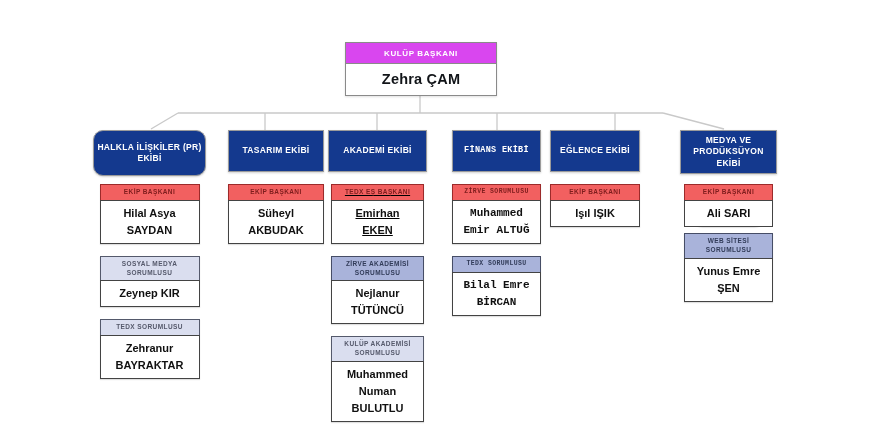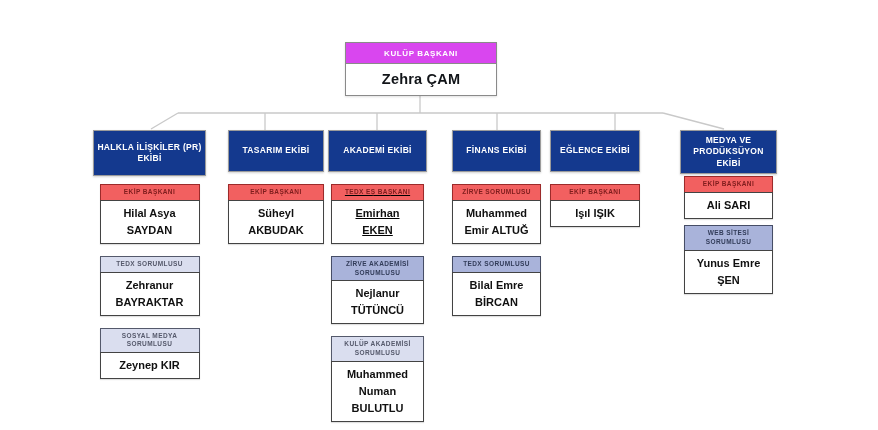--- a/index.html
+++ b/index.html
@@ -13,40 +13,40 @@
   .rootbox .roothdr{background:#d946ef;color:#ffffff;font-size:8px;font-weight:bold;
            letter-spacing:.6px;text-align:center;padding:6px 2px 5px;border-bottom:1px solid #8a8a8a;}
   .rootbox .rootname{color:#111418;font-size:14.5px;font-weight:bold;text-align:center;
            padding:7px 2px 8px;letter-spacing:.2px;}
 
   
   .col{position:absolute;top:130px;display:flex;flex-direction:column;align-items:center;}
   .c1{left:93px;width:113px;}
   .c2{left:228px;width:96px;}
   .c3{left:328px;width:99px;}
-  .c4{left:452px;width:89px;}
+  .c4{left:452px;width:89px;font-family:Liberation Mono, monospace;}
   .c5{left:550px;width:90px;}
   .c6{left:680px;width:97px;}
 
   .teambox{width:100%;box-sizing:border-box;background:#14398e;border:1px solid #9b9b9b;
            color:#ffffff;font-weight:bold;font-size:8.5px;line-height:1.35;text-align:center;
            display:flex;align-items:center;justify-content:center;padding:4px 3px;
            letter-spacing:.3px;box-shadow:0 1px 2px rgba(0,0,0,.18);}
-  .c1 .teambox{min-height:46px;}
+  .c1 .teambox{min-height:46px;border-radius:10px;}
   .c2 .teambox,.c3 .teambox,.c4 .teambox,.c5 .teambox{min-height:42px;}
   .c6 .teambox{min-height:44px;}
 
   .card{width:100%;box-sizing:border-box;margin-top:12px;box-shadow:0 1px 1px rgba(0,0,0,.12);}
   .c1 .card{width:100px;margin-top:12px;}
   .c1 .card:nth-of-type(2){margin-top:8px;}
   .c2 .card:nth-of-type(2){margin-top:12px;}
   .c3 .card{width:93px;}
   .c3 .card:nth-of-type(2){margin-top:12px;text-decoration:underline;}
   .c6 .card{width:89px;}
-  .c6 .card:nth-of-type(2){margin-top:2px;}
+  .c6 .card:nth-of-type(2){margin-top:10px;border-radius:19px;}
   .c6 .card:nth-of-type(3){margin-top:6px;}
   .card .role{font-size:6.5px;font-weight:bold;text-align:center;letter-spacing:.4px;
            padding:3px 2px;line-height:1.35;border:1px solid #4a4a4a;border-bottom:none;}
   .role.red{background:#f26060;border-color:#9c2a2a;color:#7e1d1d;}
   .role.lavlight{background:#dadeef;border-color:#54596b;color:#55596b;}
   .role.lavmed{background:#a9b3da;border-color:#464d66;color:#323c59;}
   .card .pname{background:#ffffff;border:1px solid #434343;color:#101010;font-size:11px;
            font-weight:bold;text-align:center;line-height:1.55;padding:4px 8px;}
 </style>
 </head>
@@ -72,26 +72,26 @@
     <div class="rootname">Zehra ÇAM</div>
   </div>
 
   <div class="col c1">
     <div class="teambox">HALKLA İLİŞKİLER (PR) EKİBİ</div>
     <div class="card">
       <div class="role red">EKİP BAŞKANI</div>
       <div class="pname">Hilal Asya SAYDAN</div>
     </div>
     <div class="card">
+      <div class="role lavlight">SOSYAL MEDYA SORUMLUSU</div>
+      <div class="pname">Zeynep KIR</div>
+    </div>
+    <div class="card">
       <div class="role lavlight">TEDX SORUMLUSU</div>
       <div class="pname">Zehranur BAYRAKTAR</div>
-    </div>
-    <div class="card">
-      <div class="role lavlight">SOSYAL MEDYA SORUMLUSU</div>
-      <div class="pname">Zeynep KIR</div>
     </div>
   </div>
 
   <div class="col c2">
     <div class="teambox">TASARIM EKİBİ</div>
     <div class="card">
       <div class="role red">EKİP BAŞKANI</div>
       <div class="pname">Süheyl AKBUDAK</div>
     </div>
   </div>

